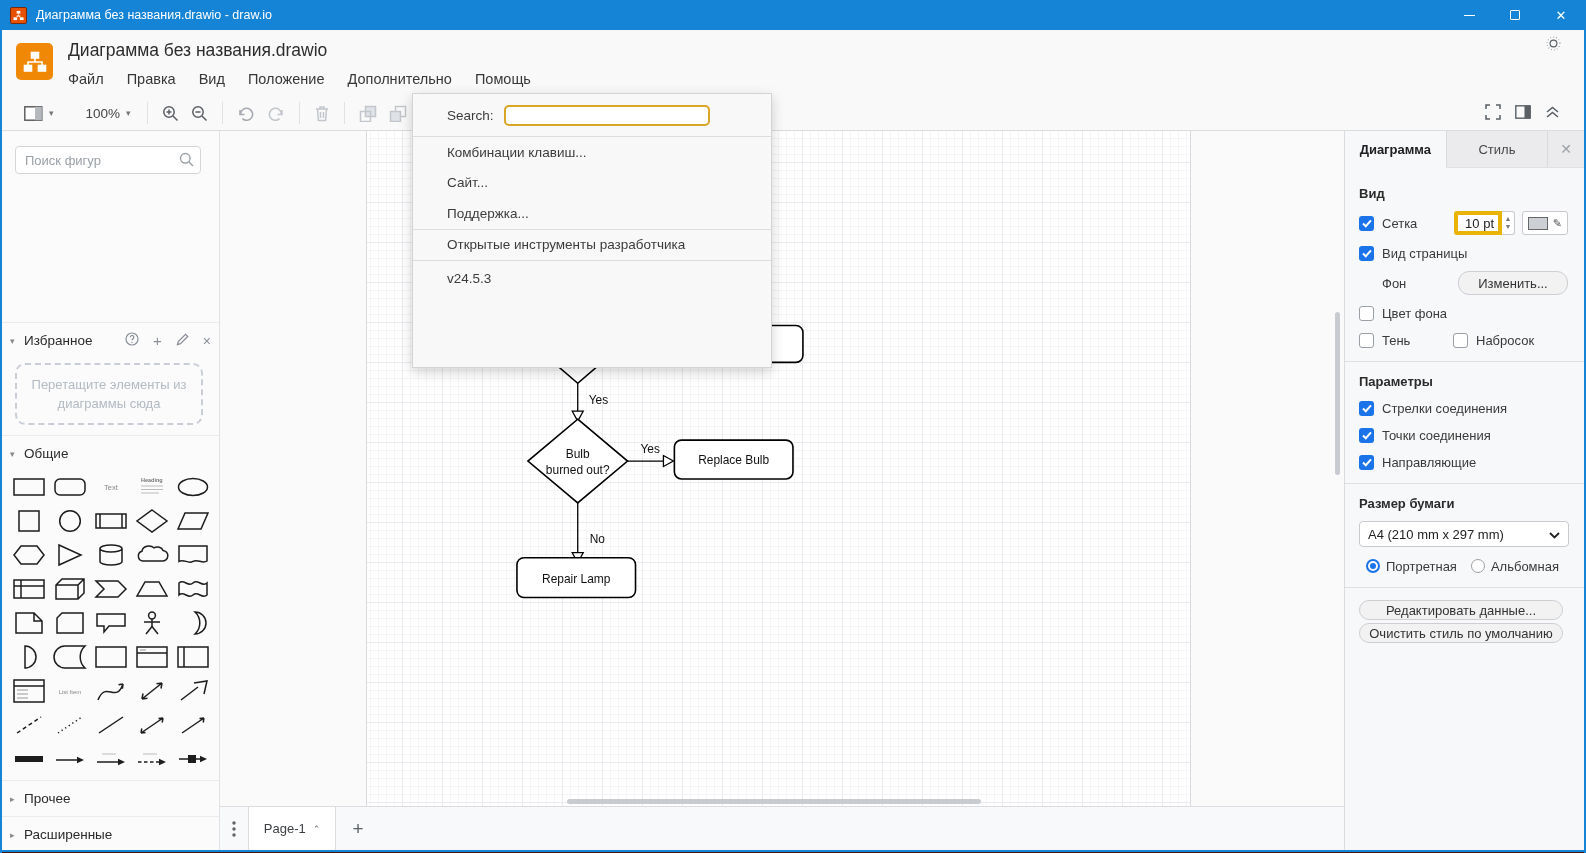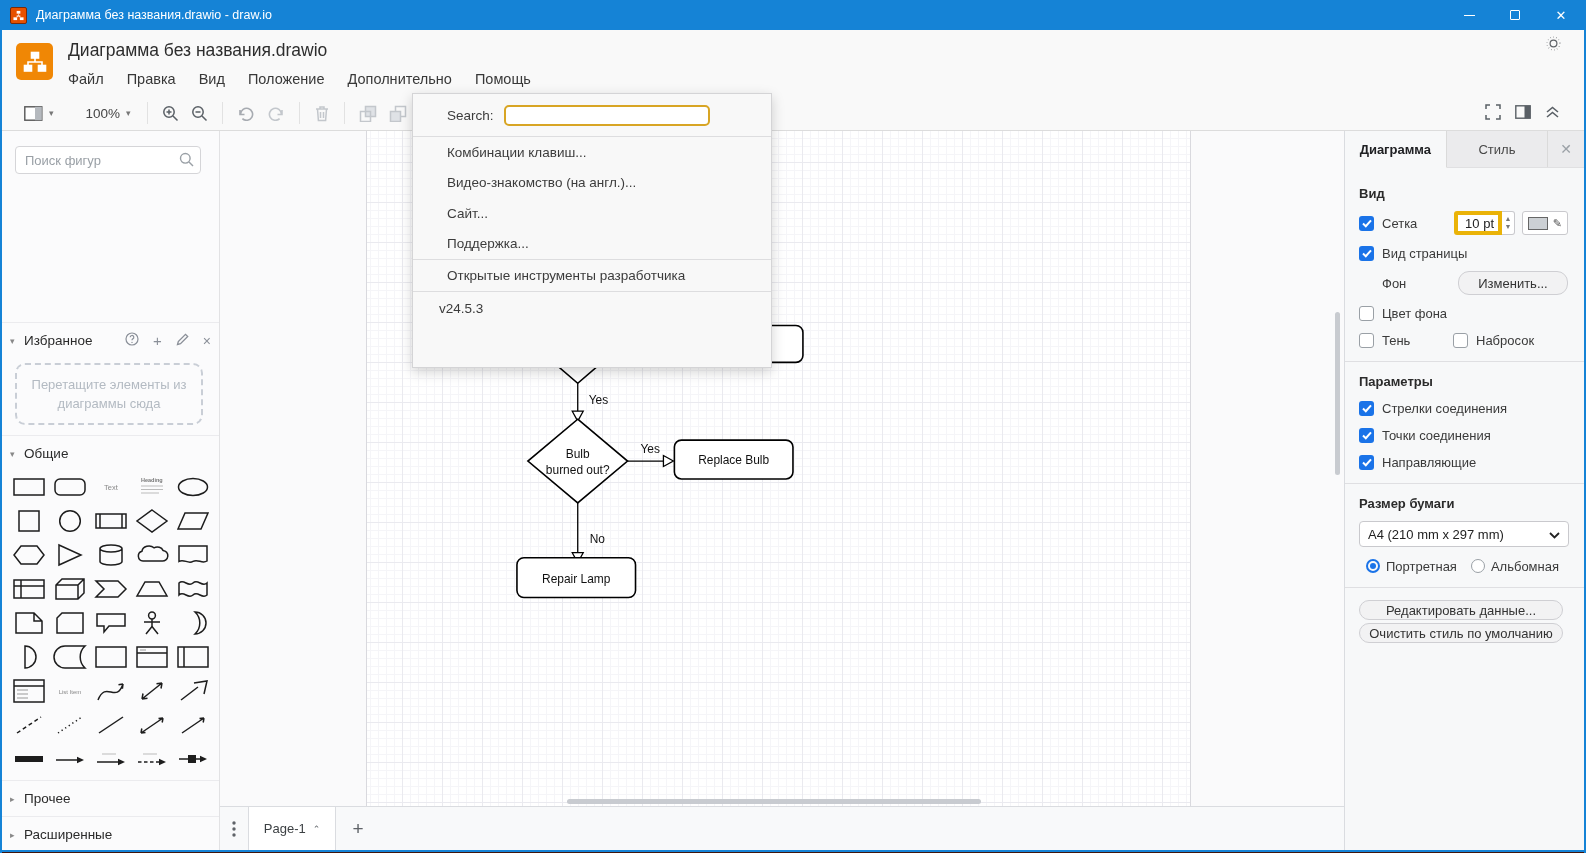--- a/index.html
+++ b/index.html
@@ -76,21 +76,21 @@
   .vscroll { position:absolute; right:4px; top:181px; height:163px; width:5px; background:#c8cbd0; border-radius:3px; }
 
   
   .help-menu { position:absolute; top:93px; left:410px; width:360px; height:275px; background:#f8f8f8; border:1px solid #d4d4d6;
                box-shadow:0 4px 12px rgba(0,0,0,.18); z-index:70; display:flex; flex-direction:column; font-size:13.5px; color:#3c3c3c; }
   .hm-search { display:flex; align-items:center; height:42px; padding-left:34px; gap:10px; }
   .hm-search input { width:206px; height:21px; border:2px solid #d8a524; border-radius:5px; background:#fff; outline:none;
                      font-family:inherit; font-size:13px; padding:0 5px; }
   .hm-sep { height:1px; background:#dddddf; }
   .hm-item { height:30.5px; display:flex; align-items:center; padding-left:34px; }
-  .hm-version { height:34px; display:flex; align-items:center; padding-left:26px; }
+  .hm-version { height:34px; display:flex; align-items:center; padding-left:34px; }
 
   
   .panel { position:absolute; top:131px; right:0; bottom:3px; width:240px; background:#f7f8f9; border-left:1px solid #dadce0; z-index:35;
            font-size:13px; color:#3a3a3a; }
   .panel-tabs { display:flex; height:37px; background:#ebebed; border-bottom:1px solid #e0e0e2; align-items:stretch; }
   .ptab { display:flex; align-items:center; justify-content:center; width:118px; border-right:1px solid #dadada; color:#474747; }
   .ptab.active { background:#f7f8f9; color:#202124; font-weight:bold; border-bottom:1px solid #f7f8f9; margin-bottom:-1px;text-align:center; }
   .ptab-close { margin-left:auto; padding:0 12px; display:flex; align-items:center; color:#9aa0a6; font-size:14px; }
   .panel-body { padding:14px 16px 0 14px; }
   .p-heading { font-weight:bold; color:#2b2b2b; margin:4px 0 10px; }
@@ -612,21 +612,20 @@
     <div class="vscroll"></div>
   </div>
 
   <div class="help-menu">
     <div class="hm-search">
       <span>Search:</span>
       <input type="text" value="" style="">
     </div>
     <div class="hm-sep"></div>
     <div class="hm-item">Комбинации клавиш...</div>
-    <div class="hm-item">Видео-знакомство (на англ.)...</div>
     <div class="hm-item">Сайт...</div>
     <div class="hm-item">Поддержка...</div>
     <div class="hm-sep"></div>
     <div class="hm-item">Открытые инструменты разработчика</div>
     <div class="hm-sep"></div>
     <div class="hm-version">v24.5.3</div>
   </div>
 
   <div class="panel">
     <div class="panel-tabs">

